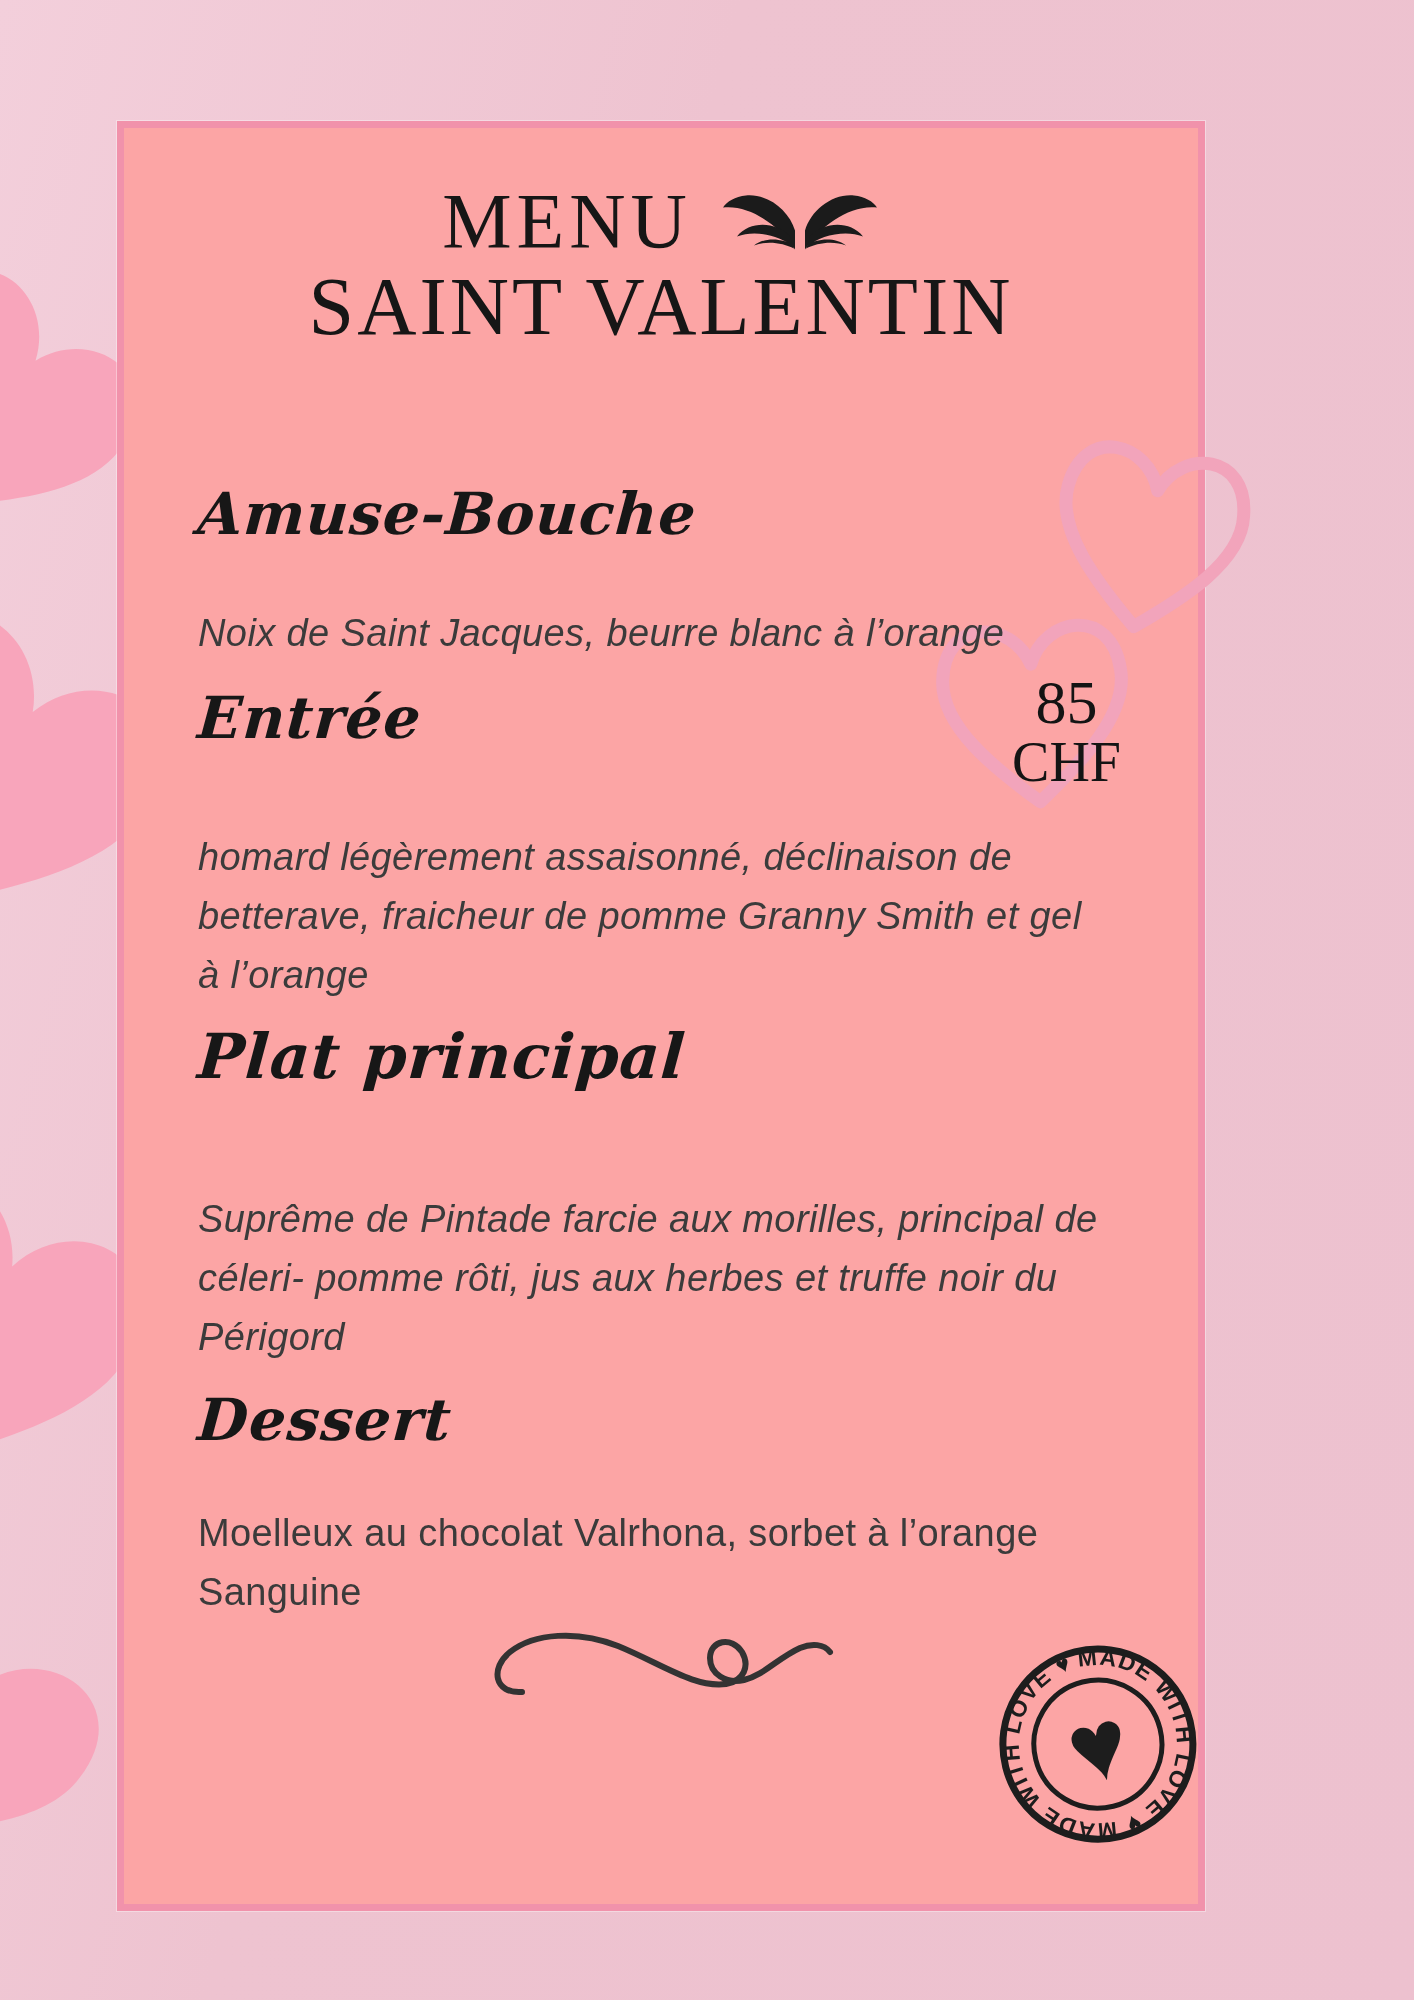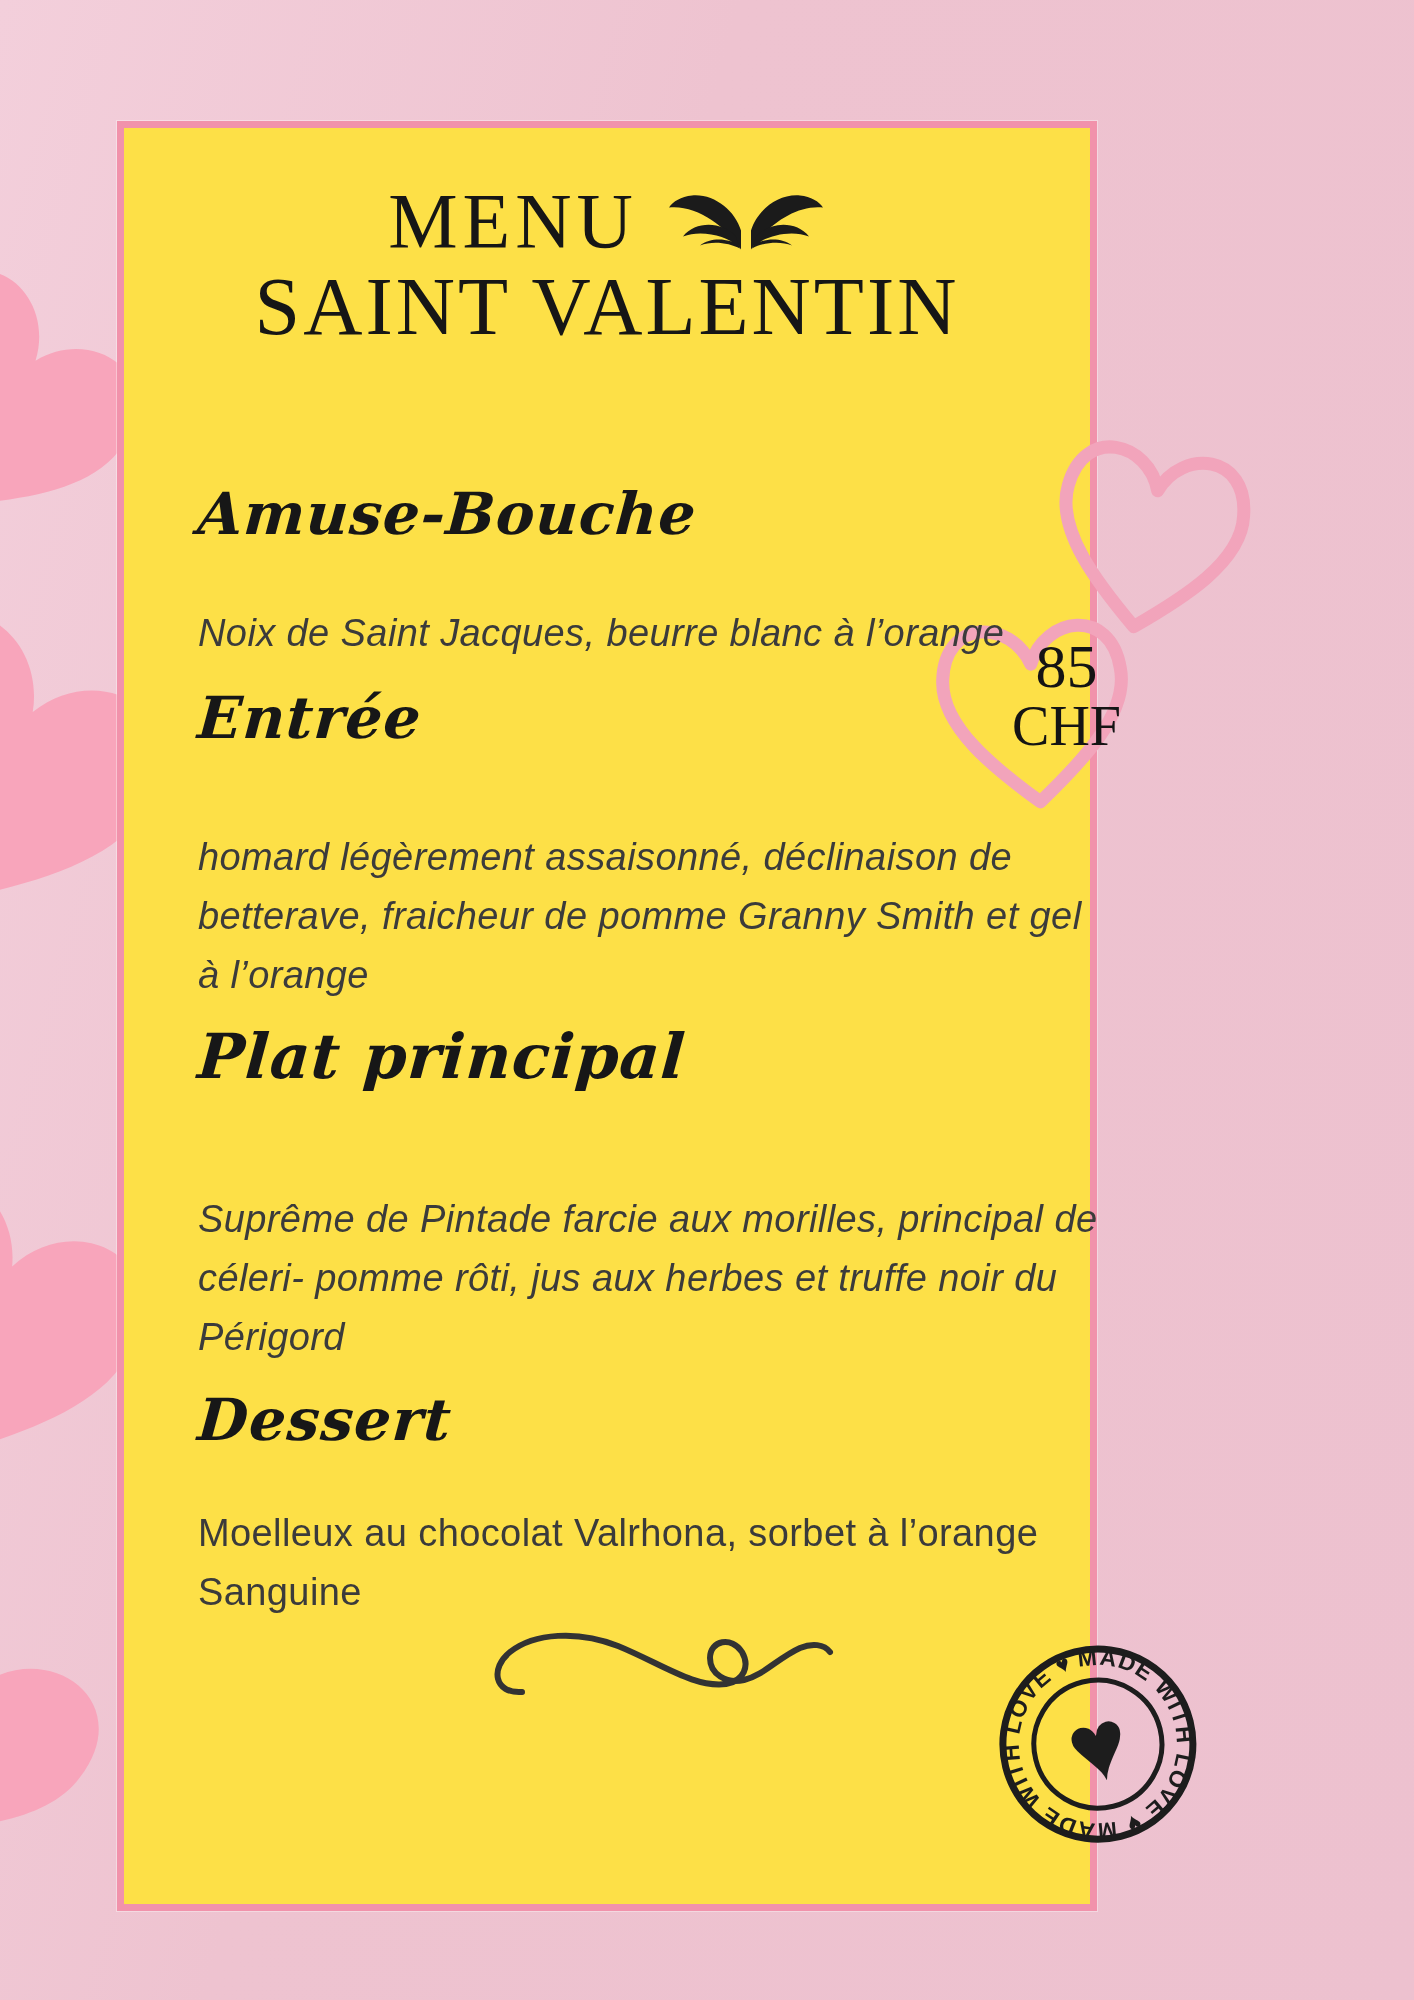--- a/index.html
+++ b/index.html
@@ -19,22 +19,22 @@
   }
   .felt-heart.h1 { left:-168px; top:255px;  width:330px; height:310px; transform:rotate(38deg); }
   .felt-heart.h2 { left:-205px; top:590px;  width:400px; height:375px; transform:rotate(30deg); }
   .felt-heart.h3 { left:-215px; top:1150px; width:390px; height:365px; transform:rotate(26deg); }
   .felt-heart.h4 { left:-235px; top:1560px; width:360px; height:340px; transform:rotate(42deg); }
 
   
   .card {
     position:absolute; z-index:2;
     left:117px; top:121px;
-    width:980px; height:1790px;
-    background:#fde047;
+    width:1088px; height:1790px;
+    background:#fca5a5;
     border:7px solid #f192ab;
     box-shadow:0 0 0 1px rgba(255,255,255,.35);
   }
 
   
   .title-block { position:absolute; top:52px; left:0; width:100%; text-align:center; color:#161616; }
   .title-row { display:flex; align-items:center; justify-content:center; gap:28px; }
   .title-line1 {
     font-family:"Liberation Serif", serif;
     font-size:78px; letter-spacing:5px; line-height:1.05; color:#161616;
@@ -47,21 +47,21 @@
 
   
   .price-hearts { position:absolute; left:780px; top:282px; width:375px; height:440px; }
   .price-hearts svg { position:absolute; left:0; top:0; }
   .outline-heart { fill:none; stroke:#f2a4bb; stroke-width:13; stroke-linecap:round; stroke-linejoin:round; }
   .price {
     position:absolute; left:70px; top:225px; width:185px;
     text-align:center; color:#141414;
     font-family:"Liberation Serif", serif;
   }
-  .price-amount { font-size:62px; line-height:1.0; display:block; }
+  .price-amount { font-size:62px; line-height:1.0; display:block;margin-top:36px; }
   .price-currency { font-size:56px; line-height:1.05; display:block; }
 
   
   .section-heading {
     position:absolute; left:74px;
     font-family:"DejaVu Serif", serif;
     font-style:italic; font-weight:bold;
     font-size:58px; color:#171717;
     transform:skewX(-4deg);
     letter-spacing:1px;

